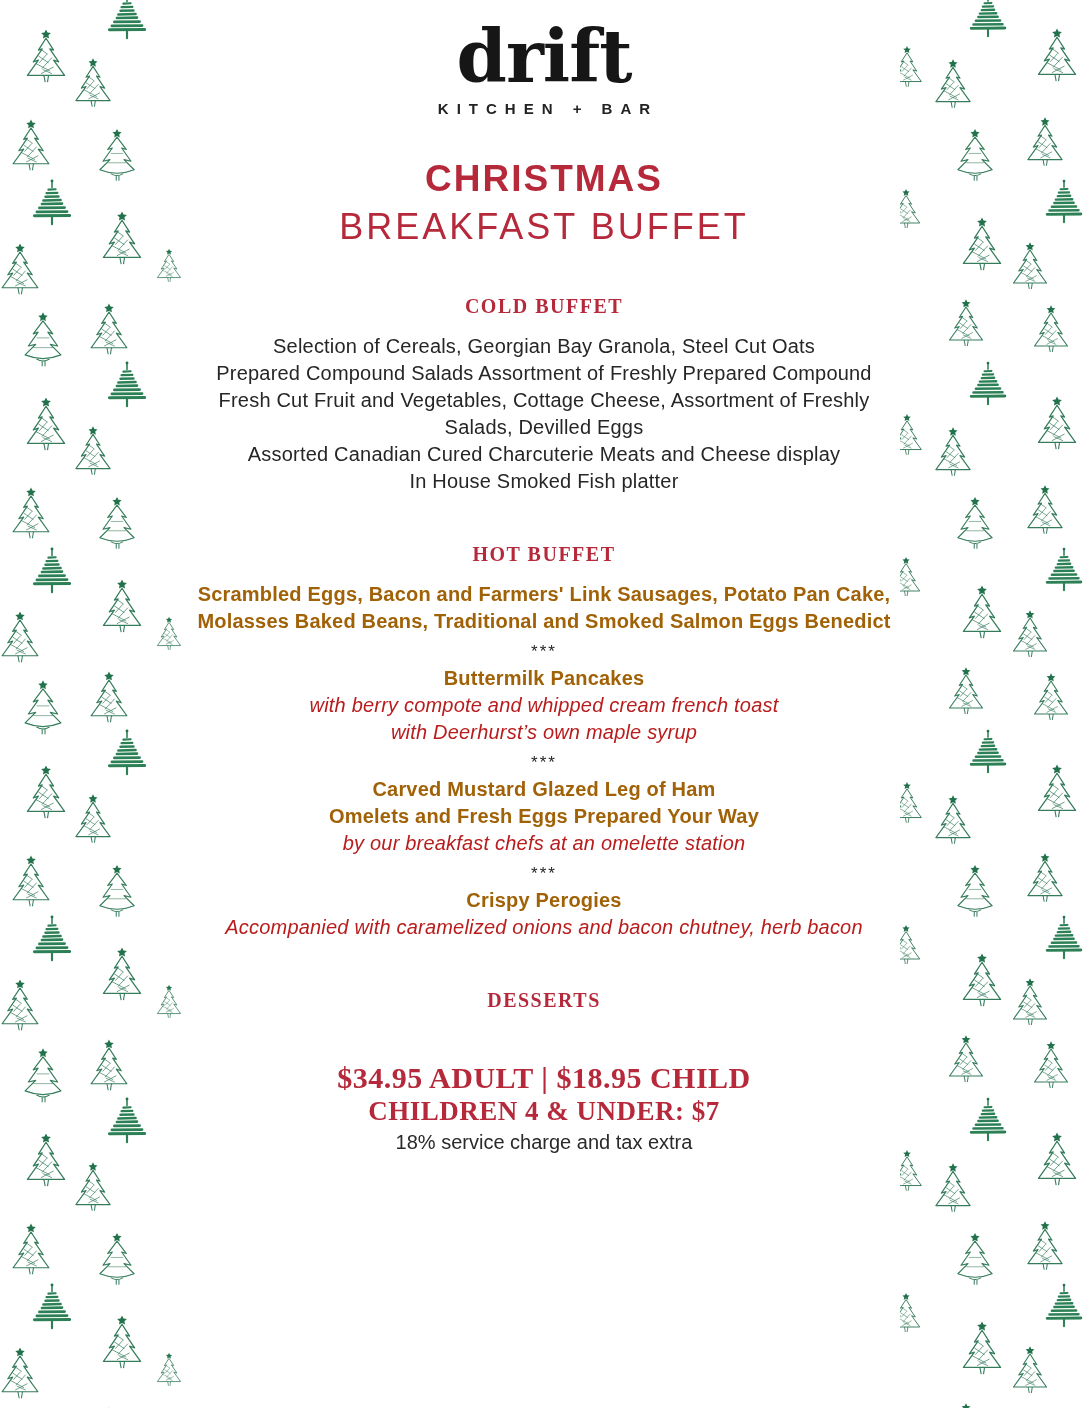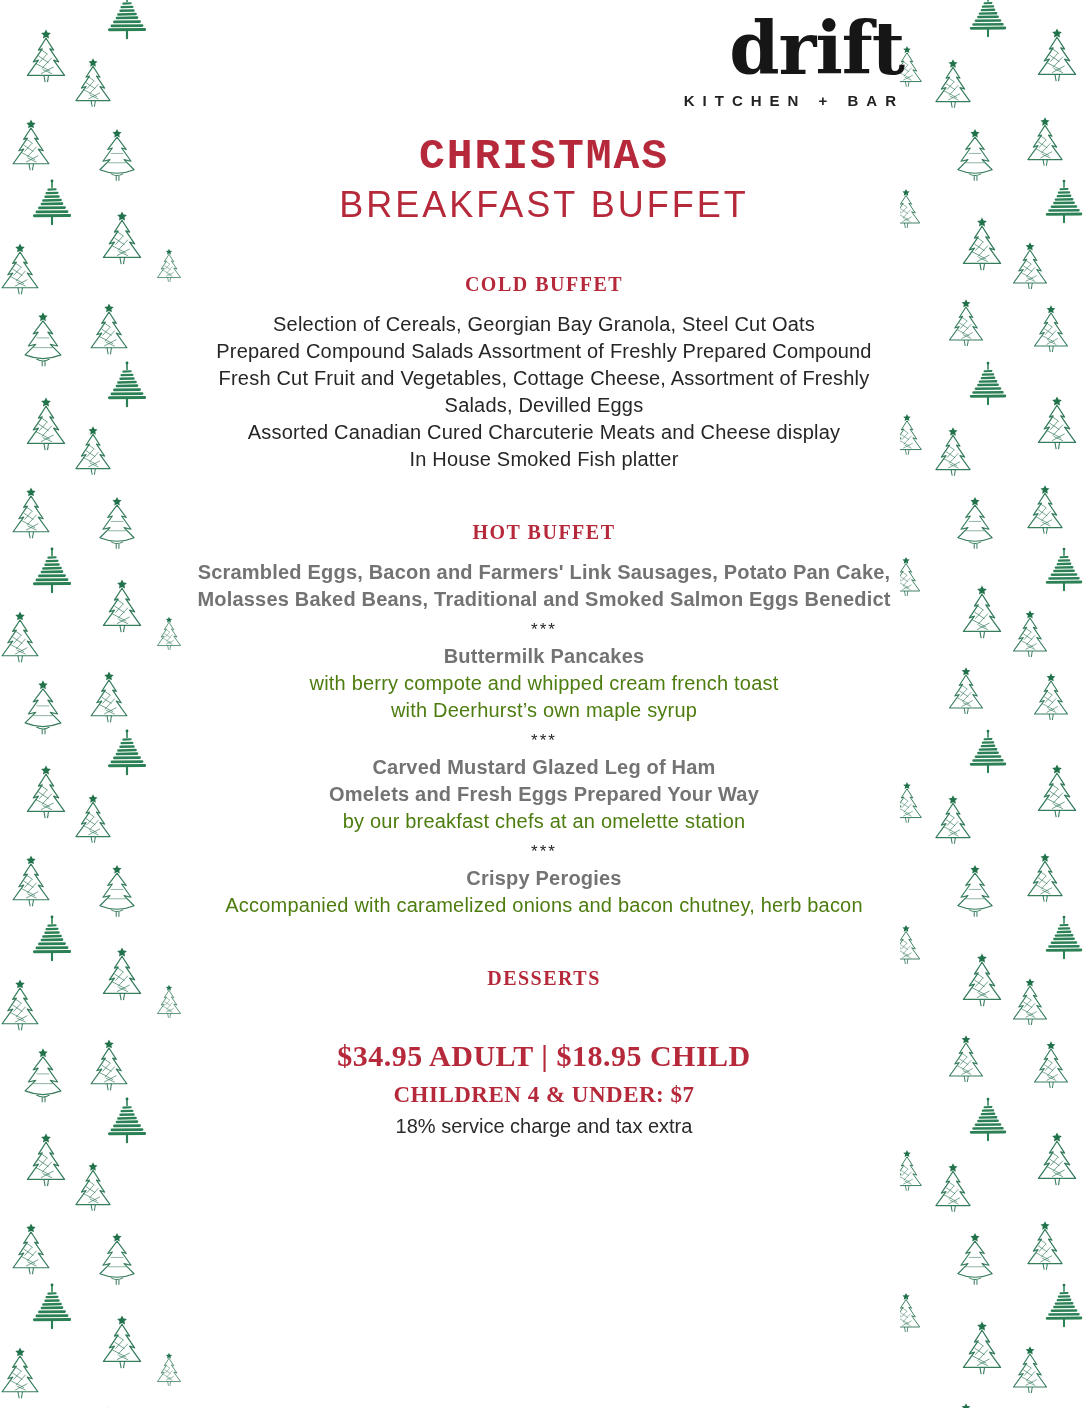--- a/index.html
+++ b/index.html
@@ -13,54 +13,54 @@
     position:relative;width:1088px;height:1408px;overflow:hidden;background:#fff;
     font-family:"Liberation Sans",sans-serif;color:var(--ink);
   }
   
   .strip{position:absolute;top:0;bottom:0;width:188px;overflow:hidden;opacity:.95;}
   .strip-left{left:0;}
   .strip-right{left:900px;}
   .tree{position:absolute;}
   
   .content{position:absolute;left:184px;width:720px;top:0;text-align:center;}
-  .brand{padding-top:12px;text-align:right;}
+  .brand{padding-top:20px;}
   .brand-name{
     font-family:"DejaVu Serif","Liberation Serif",serif;font-weight:700;
     font-size:72px;line-height:74px;color:#161616;letter-spacing:-1px;
   }
   .brand-tagline{
     margin-top:6px;font-size:15px;font-weight:700;letter-spacing:8px;color:#222;
     padding-left:8px;
   }
   .title-main{
-    margin:20px 0 0 0;font-family:Liberation Mono, monospace;
-    font-weight:700;font-size:43px;line-height:56px;letter-spacing:2px;color:var(--red);
+    margin:34px 0 0 0;font-family:Liberation Sans, sans-serif;
+    font-weight:700;font-size:37px;line-height:56px;letter-spacing:2px;color:var(--red);
   }
   .title-sub{
     margin:0;font-weight:400;font-size:36px;line-height:40px;letter-spacing:3px;color:var(--red);
   }
   .intro{margin-top:30px;}
   .section-title{
     margin:44px 0 12px 0;font-family:"Liberation Serif","DejaVu Serif",serif;
     font-weight:700;font-size:20px;line-height:30px;letter-spacing:1.5px;color:var(--red);
   }
   .line{font-size:20px;line-height:27px;letter-spacing:.2px;color:var(--ink);}
-  .line.bold{font-weight:700;color:#737373;}
-  .line.italic{color:#4d7c0f;}
+  .line.bold{font-weight:700;color:#a16207;}
+  .line.italic{font-style:italic;color:#b91c1c;}
   .line.stars{font-size:17px;letter-spacing:2px;padding-top:3px;}
   .line.spacer{height:27px;}
   .pricing{margin-top:46px;}
   .price-main{
     font-family:"Liberation Serif","DejaVu Serif",serif;font-weight:700;
     font-size:30px;line-height:34px;letter-spacing:.5px;color:var(--red);
   }
   .price-sub{
     font-family:"Liberation Serif","DejaVu Serif",serif;font-weight:700;
-    font-size:23px;line-height:28px;letter-spacing:.5px;color:var(--red);margin-top:8px;
+    font-size:27px;line-height:28px;letter-spacing:.5px;color:var(--red);margin-top:2px;
   }
   .price-note{font-size:20px;line-height:26px;margin-top:4px;color:#2a2a2a;}
   @supports (-webkit-text-stroke:1px #000){
     .freed-name{-webkit-text-stroke:1.15px #2f2f2f;color:transparent;}
   }
 </style>
 </head>
 <body>
 
 <div class="page">

